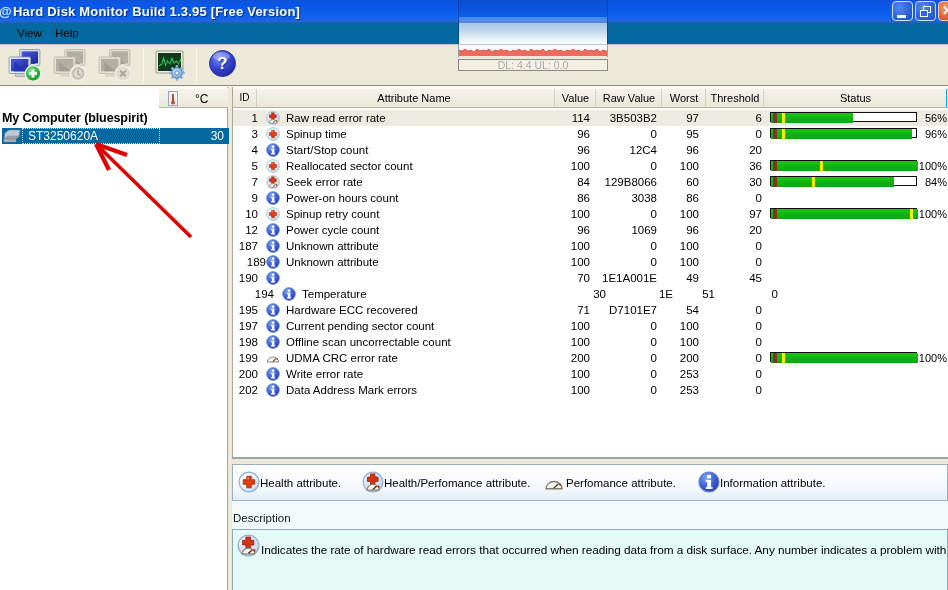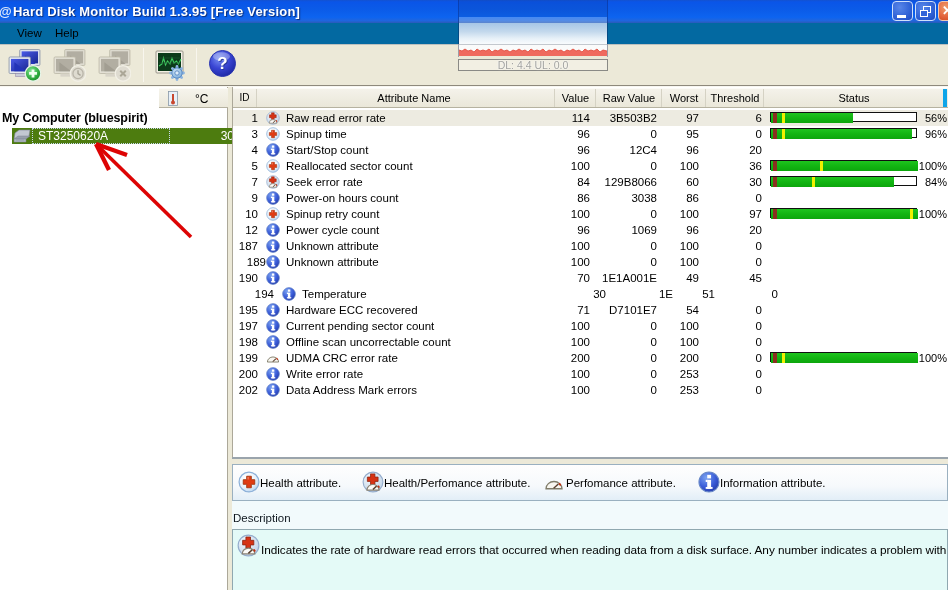--- a/index.html
+++ b/index.html
@@ -145,21 +145,21 @@
    <svg width="10" height="15" viewBox="0 0 10 15">
      <rect x="0.5" y="0.5" width="9" height="14" fill="#e8f0f8" stroke="#8898a8" stroke-width="0.8"></rect>
      <rect x="4" y="3" width="2" height="8" fill="#c84830"></rect>
      <circle cx="5" cy="11.5" r="2" fill="#c84830"></circle>
    </svg>
   </div>
   <div class="abs" style="left:36px;top:3px;font-size:12px;color:#000;">°C</div>
  </div>
 
  <div class="abs" style="left:2px;top:24px;font-size:12.5px;font-weight:bold;color:#000;letter-spacing:-0.1px;">My Computer (bluespirit)</div>
- <div class="abs" style="left:12px;top:41px;width:227px;height:16px;background:#4d7c0f;">
+ <div class="abs" style="left:2px;top:41px;width:227px;height:16px;background:#0369a1;">
   <div class="abs" style="left:20px;top:0;width:138px;height:16px;outline:1px dotted #c8d8f0;outline-offset:-1px;"></div>
   <div class="abs" style="left:26px;top:1px;font-size:12px;color:#ffffff;">ST3250620A</div>
   <div class="abs" style="left:185px;top:1px;width:37px;font-size:12px;color:#ffffff;text-align:right;">30</div>
   <div class="abs" style="left:1px;top:1px;width:19px;height:14px;">
    <svg width="19" height="14" viewBox="0 0 19 14">
     <path d="M2 4l4-3h11l-1 6-4 3H1z" fill="#c2c8d2" stroke="#7e8494" stroke-width="0.6"></path>
     <path d="M1 10l4-3h12l-4 3z" fill="#98a0ac" stroke="#7e8494" stroke-width="0.5"></path>
     <path d="M1 10h12v3H1z" fill="#aeb6c0" stroke="#7e8494" stroke-width="0.5"></path>
     <path d="M3 11h8" stroke="#8e96a2" stroke-width="0.7"></path>
    </svg>
@@ -169,21 +169,21 @@
 
 <div class="abs" style="left:232px;top:87px;width:716px;height:372px;background:#ffffff;border-left:1px solid #aca899;"></div>
 
 <div class="abs" style="left:233px;top:88px;width:715px;height:20px;background:linear-gradient(to bottom,#f4f2ea,#eae7d9);border-top:1px solid #fcfbf6;border-bottom:1px solid #b6b2a0;"></div>
 <div style="position:absolute;left:233px;top:89px;width:24px;height:18px;border-right:1px solid #d5d2c4;text-align:center;line-height:18px;font-size:10px;color:#000;">ID</div>
 <div style="position:absolute;left:258px;top:89px;width:297px;height:18px;border-right:1px solid #d5d2c4;text-align:center;line-height:18px;font-size:11px;color:#000;text-indent:16px;">Attribute Name</div>
 <div style="position:absolute;left:556px;top:89px;width:40px;height:18px;border-right:1px solid #d5d2c4;text-align:center;line-height:18px;font-size:11px;color:#000;">Value</div>
 <div style="position:absolute;left:597px;top:89px;width:65px;height:18px;border-right:1px solid #d5d2c4;text-align:center;line-height:18px;font-size:11px;color:#000;">Raw Value</div>
 <div style="position:absolute;left:663px;top:89px;width:43px;height:18px;border-right:1px solid #d5d2c4;text-align:center;line-height:18px;font-size:11px;color:#000;">Worst</div>
 <div style="position:absolute;left:707px;top:89px;width:57px;height:18px;border-right:1px solid #d5d2c4;text-align:center;line-height:18px;font-size:11px;color:#000;">Threshold</div>
-<div style="position:absolute;left:765px;top:89px;width:182px;height:18px;border-right:4px solid #0ea5e9;text-align:center;line-height:18px;font-size:11px;color:#000;">Status</div>
+<div style="position:absolute;left:765px;top:89px;width:182px;height:18px;border-right:1px solid #0ea5e9;text-align:center;line-height:18px;font-size:11px;color:#000;">Status</div>
 
 <div style="position:absolute;left:233px;top:110px;width:715px;height:16px;background:#edebe1;">
 <div class="rnum" style="left:0;width:25px;">1</div>
 <div style="position:absolute;left:33px;top:1px;width:14px;height:14px;"><svg width="14" height="14" viewBox="0 0 16 16">
 <defs>
           <radialGradient id="pg14" cx="0.35" cy="0.3" r="0.9">
             <stop offset="0" stop-color="#f4f8fc"></stop>
             <stop offset="1" stop-color="#b8cde4"></stop>
           </radialGradient>
         </defs>

